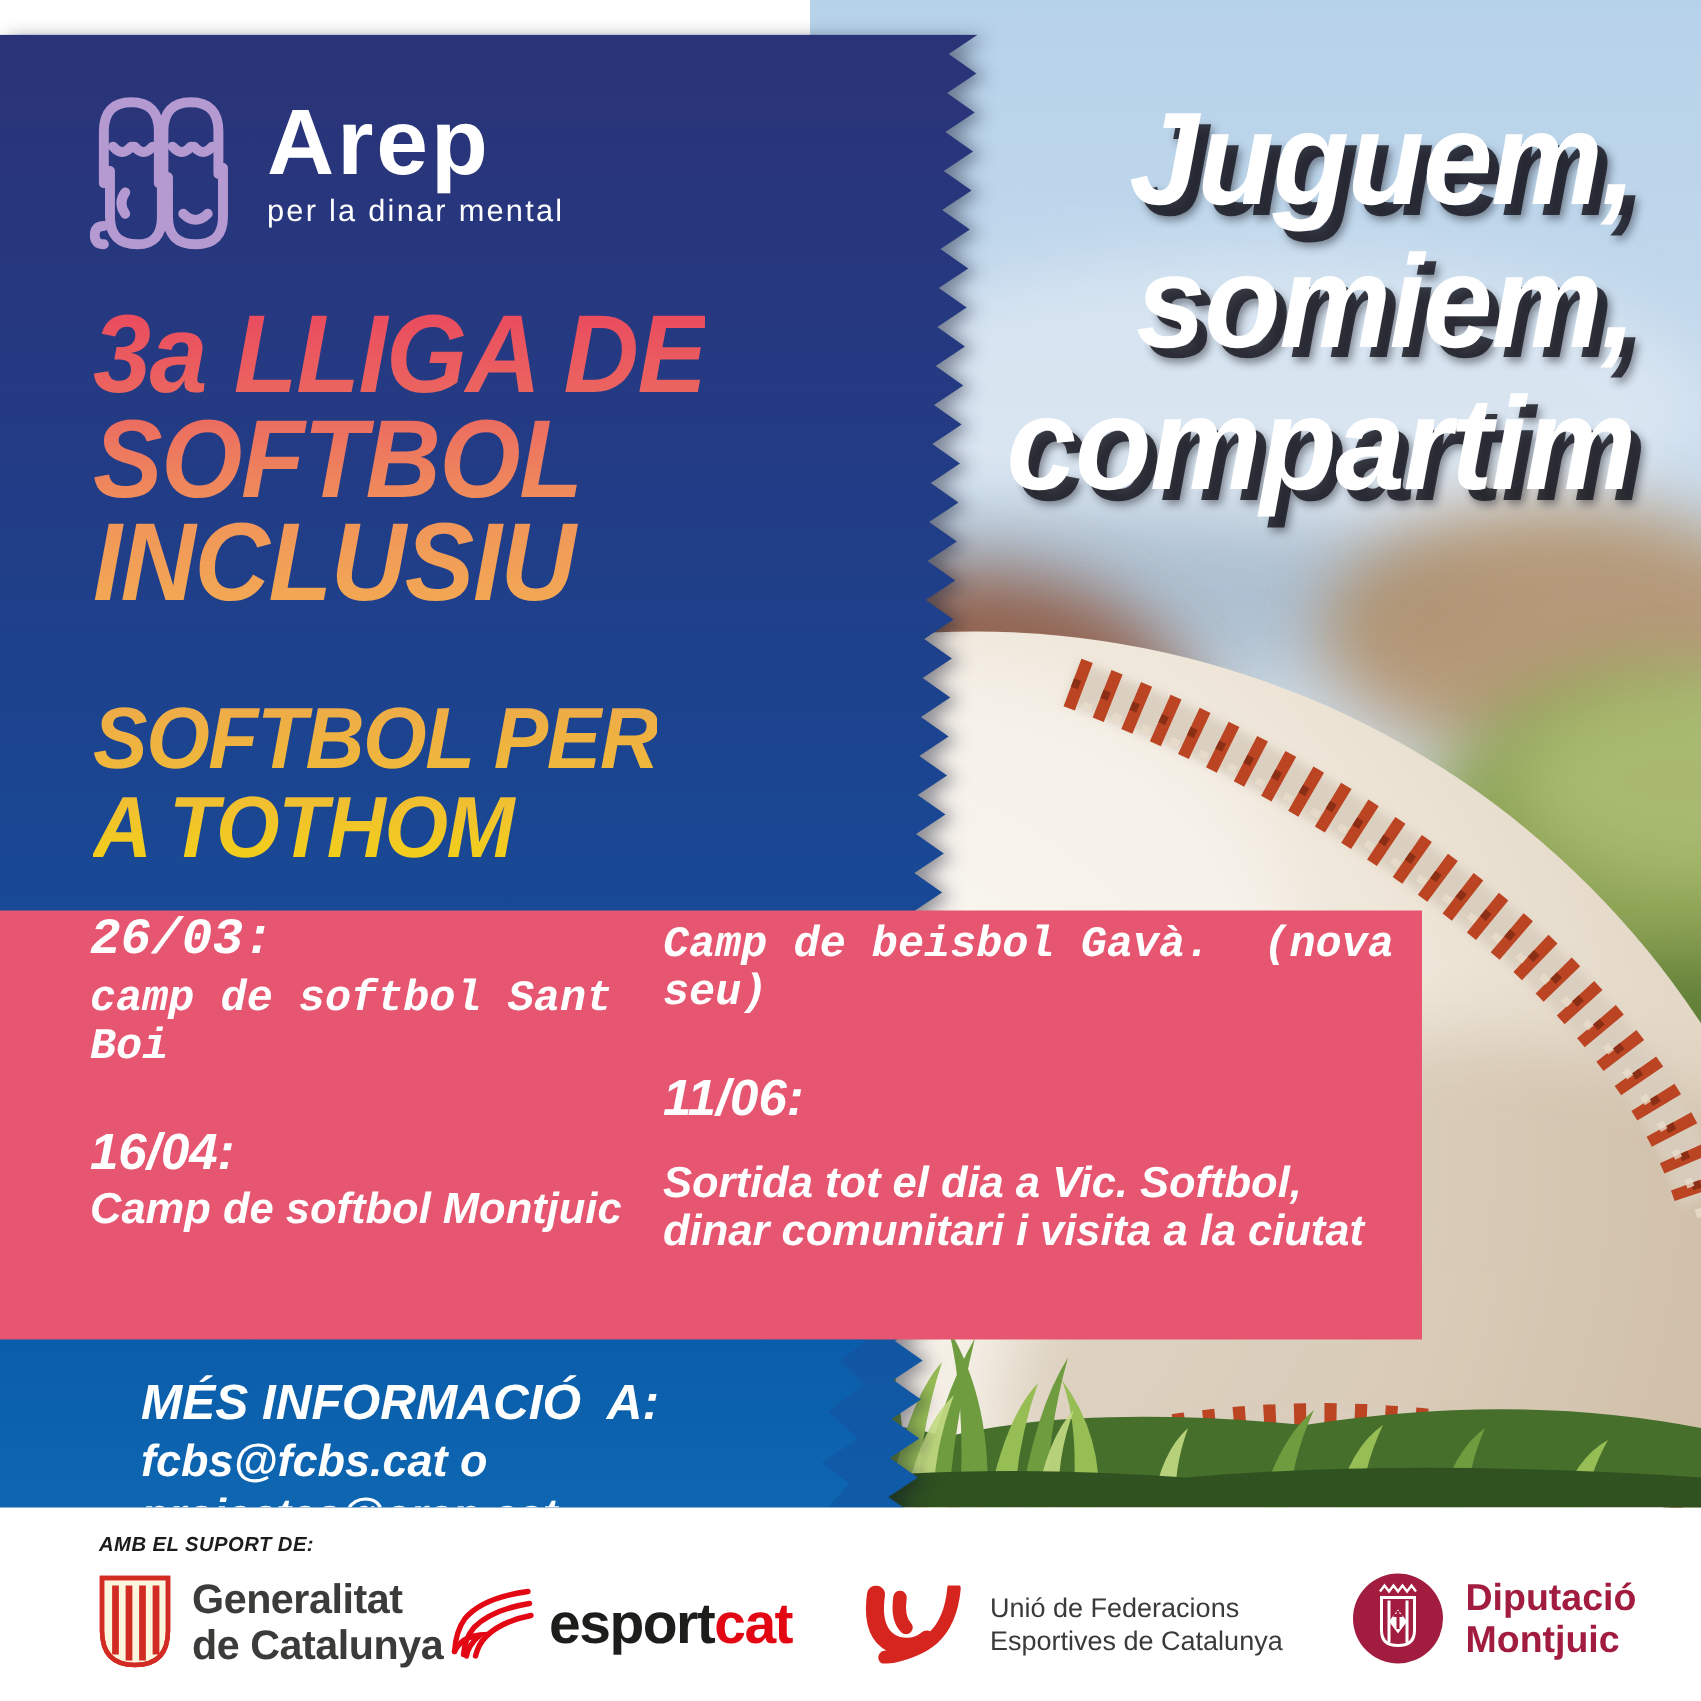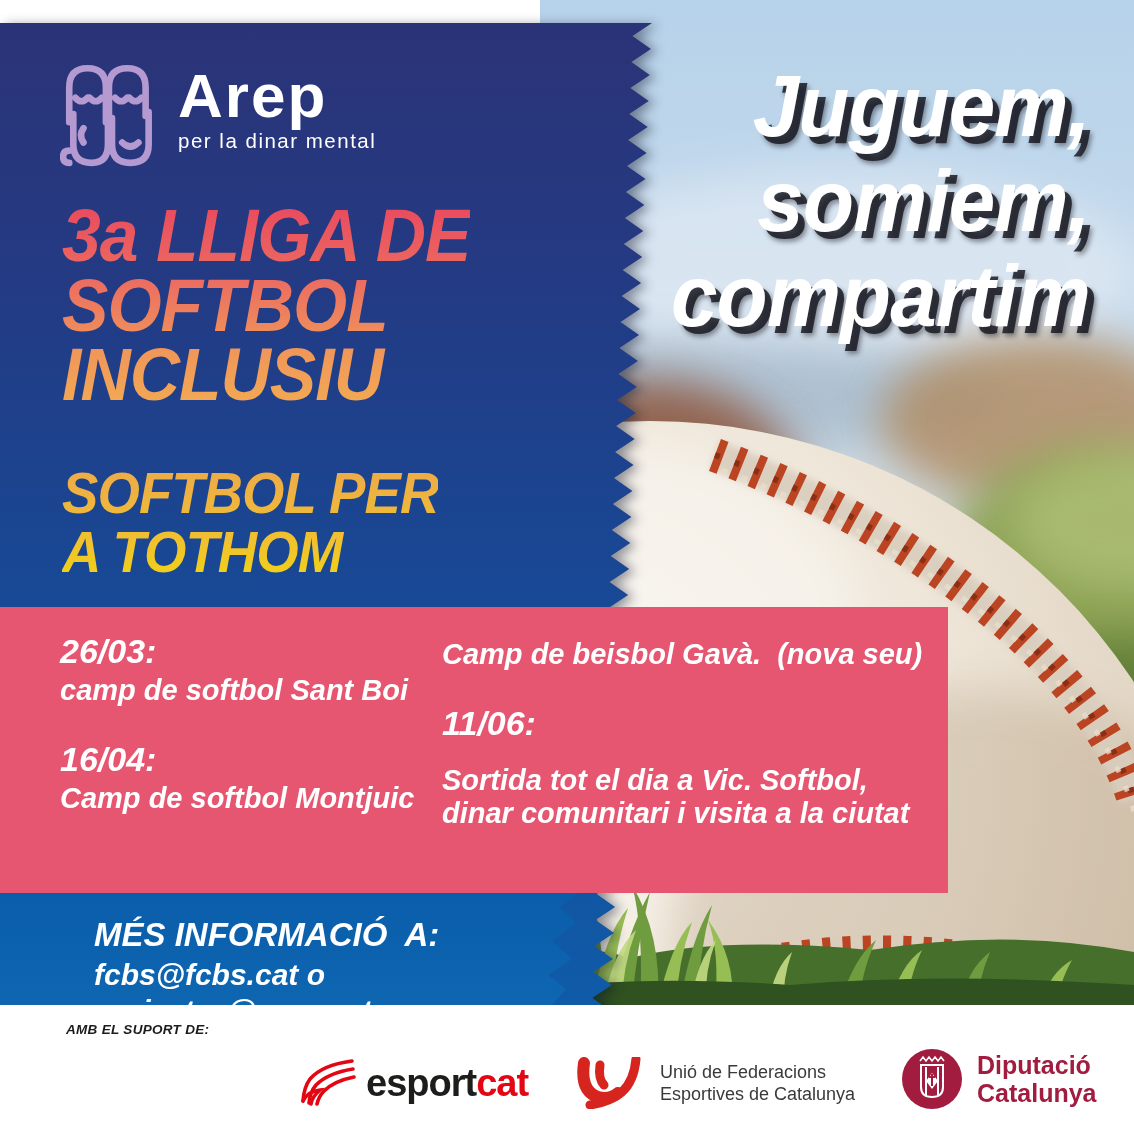--- a/index.html
+++ b/index.html
@@ -48,21 +48,21 @@
   }
   
   .pink-banner{position:absolute;left:0;top:607px;width:948px;height:286px;z-index:4;
     background:#e75671;color:#ffffff;}
   .col{position:absolute;top:0;height:100%;}
   .col1{left:60px;width:360px;}
   .col2{left:442px;width:500px;}
   .event{margin:0;}
   .event-date{font-size:34px;font-weight:700;font-style:italic;line-height:1.05;}
   .venue{font-size:29px;font-weight:700;font-style:italic;line-height:1.12;margin-top:4px;white-space:pre-wrap;}
-  .ev-top{padding-top:27px;}
+  .ev-top{padding-top:3px;font-family:Liberation Mono, monospace;}
   .ev-gap{margin-top:36px;}
   .ev-lastgap .venue{margin-top:22px;}
   
   .info-band{position:absolute;left:0;top:893px;width:600px;height:112px;z-index:4;
     background:linear-gradient(180deg,#0a5daa,#0e66b1);color:#ffffff;
     clip-path:polygon(0 0,578px 0,560px 14px,576px 30px,552px 48px,572px 66px,548px 82px,566px 96px,552px 112px,0 112px);}
   .info-inner{padding:24px 0 0 94px;}
   .info-heading{font-size:33px;font-weight:700;font-style:italic;line-height:1.1;white-space:pre-wrap;}
   .info-emails{font-size:30px;font-weight:700;font-style:italic;line-height:1.2;margin-top:4px;}
   
@@ -235,20 +235,36 @@
   <div class="info-band">
     <div class="info-inner">
       <div class="info-heading">MÉS INFORMACIÓ  A:</div>
       <div class="info-emails">fcbs@fcbs.cat o projectes@arep.cat</div>
     </div>
   </div>
 
   <div class="footer">
     <div class="support-label">AMB EL SUPORT DE:</div>
 
+    <div class="sponsor sp-generalitat">
+      <svg width="52" height="64" viewBox="0 0 52 64">
+        <path d="M4 3 H48 V38 Q48 61 26 61 Q4 61 4 38 Z" fill="#fdf6df" stroke="#d22b23" stroke-width="3"></path>
+        <g stroke="#d22b23" stroke-width="4.5">
+          <line x1="13" y1="8" x2="13" y2="54"></line>
+          <line x1="22" y1="8" x2="22" y2="58"></line>
+          <line x1="31" y1="8" x2="31" y2="58"></line>
+          <line x1="40" y1="8" x2="40" y2="54"></line>
+        </g>
+        <path d="M4 3 H48 V38 Q48 61 26 61 Q4 61 4 38 Z" fill="none" stroke="#d22b23" stroke-width="3"></path>
+      </svg>
+      <div class="gen-text">
+        <div>Generalitat</div>
+        <div>de Catalunya</div>
+      </div>
+    </div>
 
     <div class="sponsor sp-esportcat">
       <svg width="56" height="52" viewBox="0 0 56 52">
         <g fill="none" stroke="#e30613" stroke-width="3.6" stroke-linecap="round">
           <path d="M52 4 Q22 8 10 22 Q4 30 3 44"></path>
           <path d="M53 12 Q28 16 16 28 Q10 35 9 46"></path>
           <path d="M54 20 Q34 24 24 34 Q19 39 17 47"></path>
           <path d="M3 44 Q8 34 20 33 Q12 40 11 47"></path>
         </g>
       </svg>
@@ -276,18 +292,18 @@
           <path d="M20 14 l3 -4 l3 4 l3 -4 l3 4 l3 -4 l3 4 l3 -4 l3 4" stroke-width="1.6"></path>
           <path d="M21 18 H43 V40 Q43 50 32 50 Q21 50 21 40 Z"></path>
           <line x1="26" y1="20" x2="26" y2="48"></line>
           <line x1="38" y1="20" x2="38" y2="48"></line>
           <path d="M32 26 l6 8 l-6 8 l-6 -8 Z" fill="#ffffff" stroke="none"></path>
           <path d="M29 30 h6 M32 27 v12" stroke="#a11c3e" stroke-width="2"></path>
         </g>
       </svg>
       <div class="dip-text">
         <div>Diputació</div>
-        <div>Catalunya</div>
+        <div>Montjuic</div>
       </div>
     </div>
   </div>
 
 </div>
 
 </body></html>

